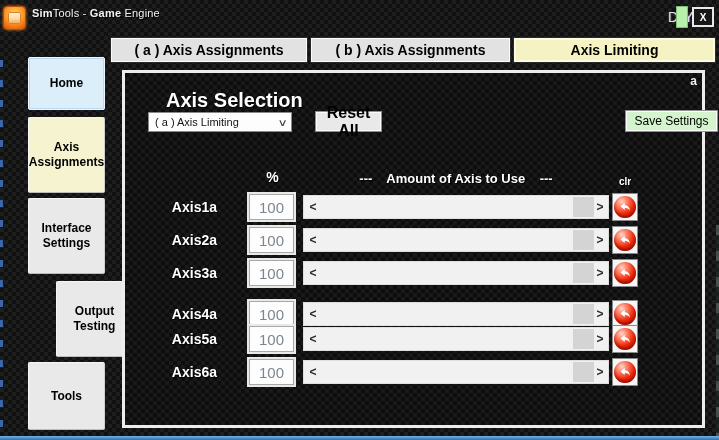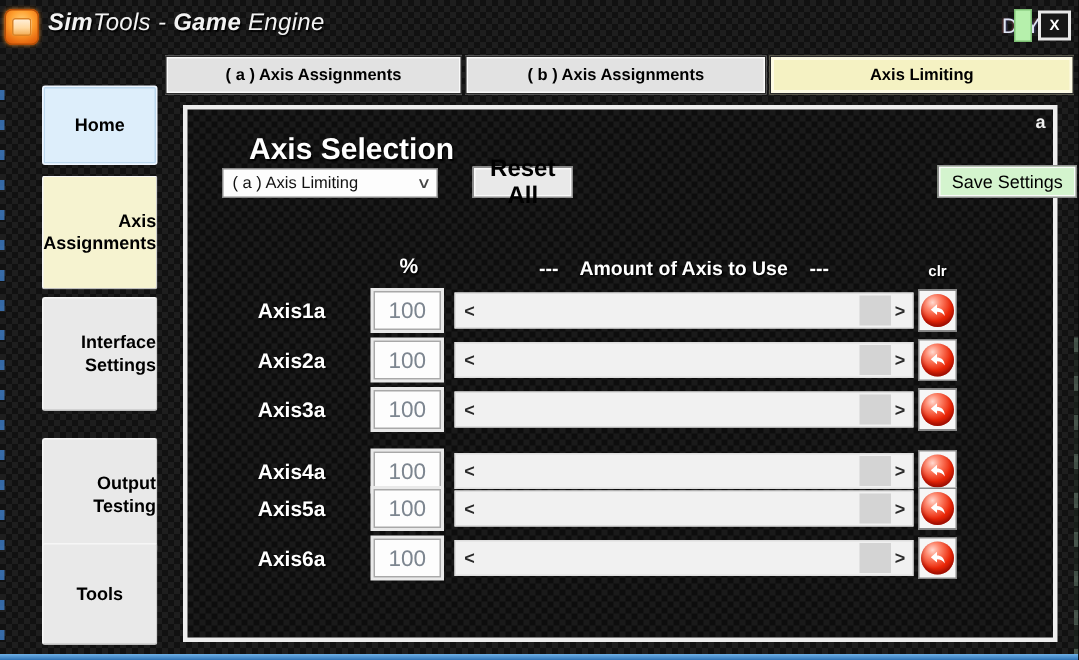--- a/index.html
+++ b/index.html
@@ -17,53 +17,53 @@
   .app-icon {
     position:absolute; left:3px; top:6px; width:23px; height:24px; border-radius:5px;
     background:radial-gradient(circle at 50% 35%, #ffd27a 0%, #ff9f2e 40%, #e86a10 75%, #c9500a 100%);
     box-shadow:0 0 3px rgba(255,150,40,.8), inset 0 0 0 1px #b34d08;
   }
   .app-icon .inner {
     position:absolute; left:5px; top:6px; width:13px; height:12px; border-radius:2px;
     background:linear-gradient(180deg,#fff2df 0%, #ffd9a0 55%, #f0a54a 100%);
     box-shadow:inset 0 0 0 1px #d98327;
   }
-  .title { position:absolute; left:32px; top:7px; font-size:16px; color:#f2f2f2;
-           text-shadow:1px 1px 1px #000; letter-spacing:.2px; white-space:nowrap;font-style:italic; }
+  .title { position:absolute; left:32px; top:7px; font-size:11px; color:#f2f2f2;
+           text-shadow:1px 1px 1px #000; letter-spacing:.2px; white-space:nowrap; }
   .title b { font-weight:700; }
   .diy { position:absolute; left:668px; top:9px; font-size:14px; color:#dfe4f2;
          letter-spacing:1px; text-shadow:1px 0 1px #335, -1px 0 1px #533; }
   .led { position:absolute; left:676px; top:6px; width:12px; height:22px;
          background:#b6f0ac; box-shadow:inset 0 0 0 1px #7dbf74; }
   .close-btn { position:absolute; left:692px; top:7px; width:22px; height:20px;
          background:#171717; border:2px solid #e8e8e8; color:#fff; font-size:10px;
          font-weight:700; display:flex; align-items:center; justify-content:center;
          font-family:"Liberation Sans",sans-serif; cursor:default; }
 
   
   .tab { position:absolute; top:37px; height:26px; display:flex; align-items:center;
-         justify-content:center; font-size:11px; font-weight:700; color:#000;
+         justify-content:center; font-size:14px; font-weight:700; color:#000;
          background:#e2e2e2; border:1px solid #2a2a2a;
          box-shadow:inset 0 0 0 1px #fafafa; cursor:default; }
   .tab.t1 { left:110px; width:198px; }
   .tab.t2 { left:310px; width:201px; }
   .tab.t3 { left:513px; width:203px; background:#f5f2c3;
             box-shadow:inset 0 0 0 2px #fdfbe4; }
 
   
   .side-btn { position:absolute; left:28px; width:77px; display:flex; align-items:center;
-         justify-content:center; text-align:right; font-size:12px; font-weight:700;
+         justify-content:center; text-align:center; font-size:12px; font-weight:700;
          color:#000; background:#e9e9e9; border:1px solid #f6f6f6;
          border-bottom-color:#bdbdbd; border-right-color:#cfcfcf; border-radius:2px;
          line-height:1.25; cursor:default; }
   .side-btn.home { top:57px; height:53px; background:#ddeefb; border-color:#eef6ff;
          box-shadow:inset 0 0 0 1px #bcd8ee; }
   .side-btn.axis { top:117px; height:76px; background:#f6f3d0; }
   .side-btn.iface { top:198px; height:76px; }
-  .side-btn.output { top:292px; height:76px; }
+  .side-btn.output { top:281px; height:76px;margin-left:28px; }
   .side-btn.tools { top:362px; height:68px; }
 
   
   .panel { position:absolute; left:122px; top:70px; width:583px; height:358px;
          border:3px solid #ededed;
          background-color:#101010;
          background-image:conic-gradient(#1a1a1a 0 90deg, #0d0d0d 0 180deg, #1a1a1a 0 270deg, #0d0d0d 0);
          background-size:8px 8px; }
   .corner-a { position:absolute; right:5px; top:1px; color:#f0f0f0; font-size:12px; font-weight:700; }
   .axis-sel-label { position:absolute; left:41px; top:16px; color:#fff; font-size:20px;

